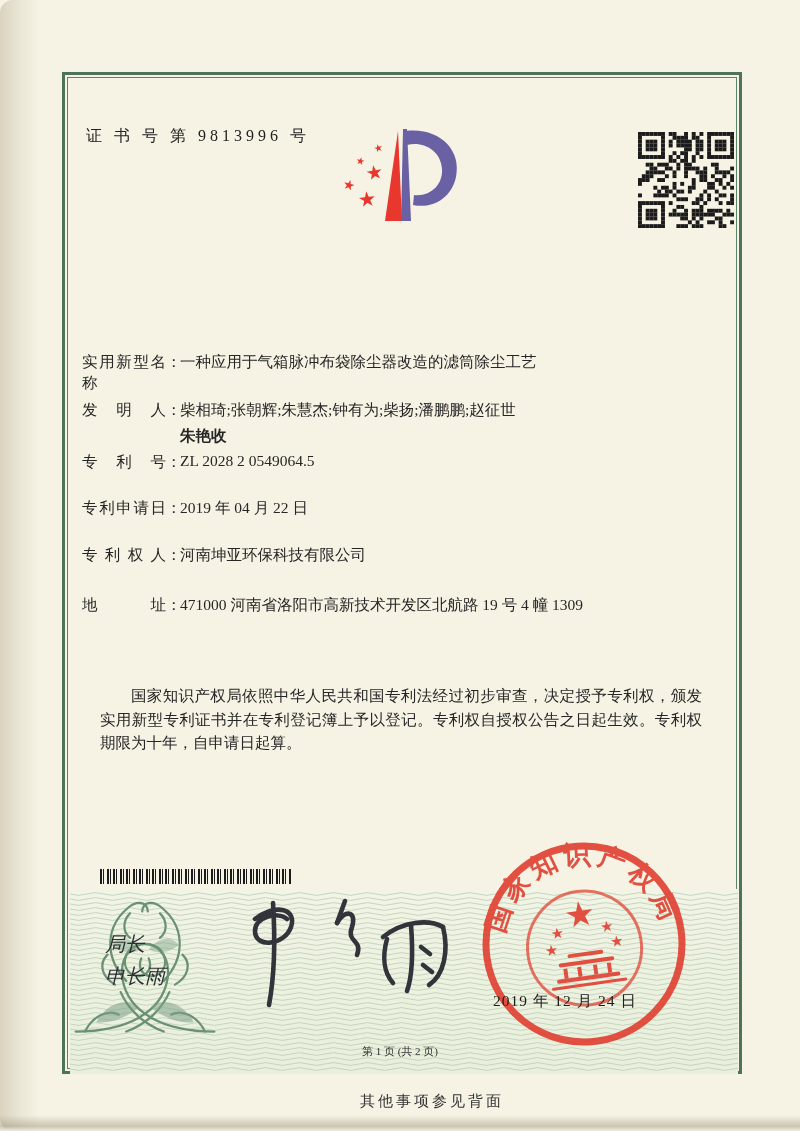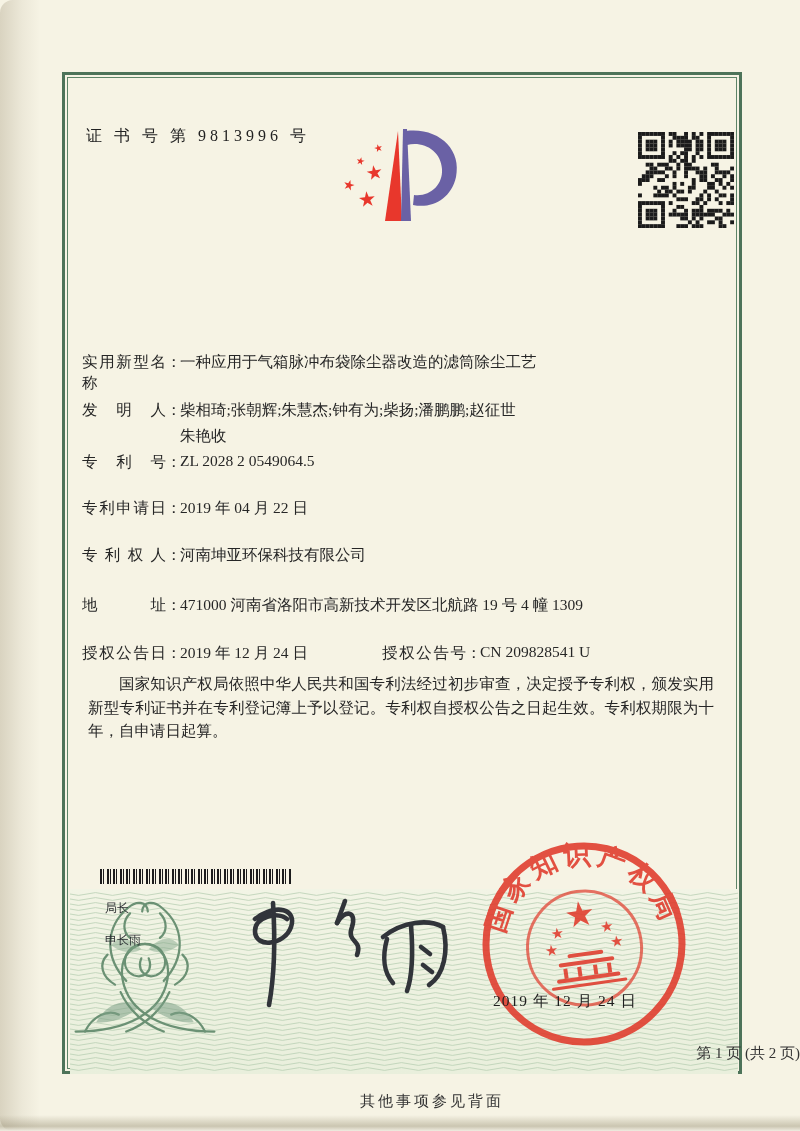--- a/index.html
+++ b/index.html
@@ -14,43 +14,43 @@
          border:3px solid #4d7359;box-sizing:border-box;}
   .frame-inner{position:absolute;inset:2px;border:1px solid #5d8468;}
   .cert-no{position:absolute;left:86px;top:126px;font-size:16px;letter-spacing:4px;color:#222;}
   .title{position:absolute;left:0;top:248px;width:800px;text-align:center;
          font-size:37px;font-weight:600;letter-spacing:14px;text-indent:14px;color:#1c1c1c;}
   
   .row{position:absolute;left:82px;width:624px;font-size:15.5px;color:#262626;}
   .lbl{display:inline-block;width:84px;text-align:justify;text-align-last:justify;vertical-align:top;}
   .colon{display:inline-block;width:14px;}
   .val{display:inline-block;max-width:516px;vertical-align:top;}
-  .val2line{position:absolute;left:98px;top:26px;}
+  .val2line{position:absolute;left:98px;top:26px;font-weight:bold;}
   .pair2{position:absolute;left:300px;top:0;}
   .paras{position:absolute;left:88px;top:672px;width:626px;font-size:15.5px;line-height:23.5px;
          text-align:justify;color:#262626;}
-  .paras p{margin:0;text-indent:2em;}
+  .paras p{margin:12px;text-indent:2em;}
   
   .barcode{position:absolute;left:100px;top:869px;width:192px;height:15px;
     background:repeating-linear-gradient(90deg,
       #1c1c1c 0 2px,transparent 2px 3px,#1c1c1c 3px 4px,transparent 4px 7px,
       #1c1c1c 7px 9px,transparent 9px 10px,#1c1c1c 10px 11px,transparent 11px 13px);}
   
   .band{position:absolute;left:70px;top:889px;width:668px;height:185px;
         background:linear-gradient(180deg,#f2f4e5,#e9efdc);}
   .band svg{position:absolute;left:0;top:0;}
   .flourish{position:absolute;bottom:0;width:150px;height:150px;}
   .flourish.left{left:0;}
   .flourish.right{right:0;transform:scaleX(-1);}
-  .sig-block{position:absolute;left:105px;top:892px;font-family:"Liberation Sans","DejaVu Sans",sans-serif;
-             font-size:12px;color:#2c2f33;line-height:32px;}
+  .sig-block{position:absolute;left:105px;top:928px;font-family:"Liberation Sans","DejaVu Sans",sans-serif;
+             font-size:20px;color:#2c2f33;line-height:32px;font-style:italic;}
   .sig-svg{position:absolute;left:225px;top:893px;}
   .seal{position:absolute;left:478px;top:838px;transform:rotate(-8deg);}
   .seal-date{position:absolute;left:493px;top:991px;font-size:15.5px;color:#1e1e1e;letter-spacing:1px;z-index:6;}
-  .page-no{position:absolute;left:0;top:1044px;width:800px;text-align:right;font-size:15px;color:#333;z-index:5;}
+  .page-no{position:absolute;left:0;top:1044px;width:800px;text-align:center;font-size:11px;color:#333;z-index:5;}
   .back-note{position:absolute;left:0;top:1092px;width:800px;text-align:center;font-size:15px;
              letter-spacing:3px;color:#333;margin-left:32px;}
   .logo{position:absolute;left:340px;top:115px;}
   .logo-star{position:absolute;color:#e8372c;line-height:1;z-index:2;}
   .qr{position:absolute;left:638px;top:132px;}
 </style>
 </head>
 <body>
 
 <div class="page">
@@ -387,26 +387,20 @@
   </div>
   <div class="row" style="top:498px">
     <span class="lbl">专利申请日</span><span class="colon">：</span><span class="val">2019 年 04 月 22 日</span>
   </div>
   <div class="row" style="top:545px">
     <span class="lbl">专利权人</span><span class="colon">：</span><span class="val">河南坤亚环保科技有限公司</span>
   </div>
   <div class="row" style="top:595px">
     <span class="lbl">地址</span><span class="colon">：</span><span class="val">471000 河南省洛阳市高新技术开发区北航路 19 号 4 幢 1309</span>
   </div>
-  <div class="row" style="top:643px">
-    <span class="lbl">授权公告日</span><span class="colon">：</span><span class="val">2019 年 12 月 24 日</span>
-    <span class="pair2">
-      <span class="lbl">授权公告号</span><span class="colon">：</span><span class="val">CN 209828541 U</span>
-    </span>
-  </div>
 
   <div class="paras">
     <p>国家知识产权局依照中华人民共和国专利法经过初步审查，决定授予专利权，颁发实用新型专利证书并在专利登记簿上予以登记。专利权自授权公告之日起生效。专利权期限为十年，自申请日起算。</p>
   </div>
 
   <div class="barcode"></div>
 
   <div class="band">
     <svg id="waves" width="668" height="185" viewBox="0 0 668 185">
         <path d="M0 5 q8.5 2.8 17 0 q8.5 -2.8 17 0 q8.5 2.8 17 0 q8.5 -2.8 17 0 q8.5 2.8 17 0 q8.5 -2.8 17 0 q8.5 2.8 17 0 q8.5 -2.8 17 0 q8.5 2.8 17 0 q8.5 -2.8 17 0 q8.5 2.8 17 0 q8.5 -2.8 17 0 q8.5 2.8 17 0 q8.5 -2.8 17 0 q8.5 2.8 17 0 q8.5 -2.8 17 0 q8.5 2.8 17 0 q8.5 -2.8 17 0 q8.5 2.8 17 0 q8.5 -2.8 17 0 q8.5 2.8 17 0 q8.5 -2.8 17 0 q8.5 2.8 17 0 q8.5 -2.8 17 0 q8.5 2.8 17 0 q8.5 -2.8 17 0 q8.5 2.8 17 0 q8.5 -2.8 17 0 q8.5 2.8 17 0 q8.5 -2.8 17 0 q8.5 2.8 17 0 q8.5 -2.8 17 0 q8.5 2.8 17 0 q8.5 -2.8 17 0 q8.5 2.8 17 0 q8.5 -2.8 17 0 q8.5 2.8 17 0 q8.5 -2.8 17 0 q8.5 2.8 17 0 q8.5 -2.8 17 0" fill="none" stroke="#b9cfb4" stroke-width="0.8"></path>

